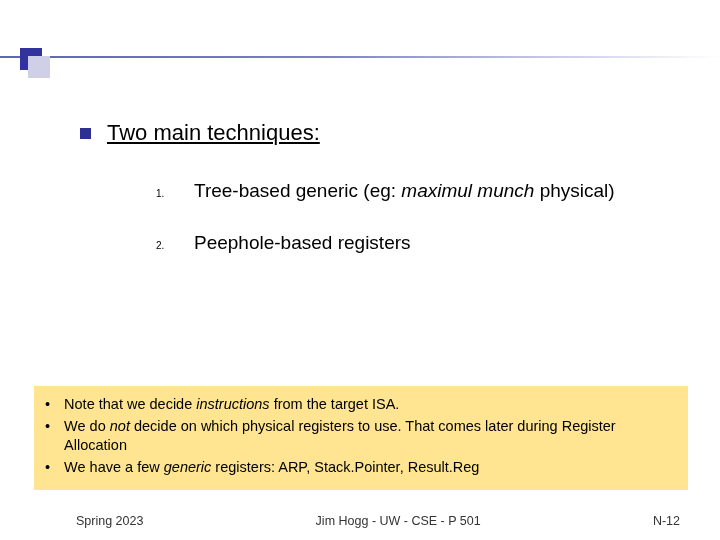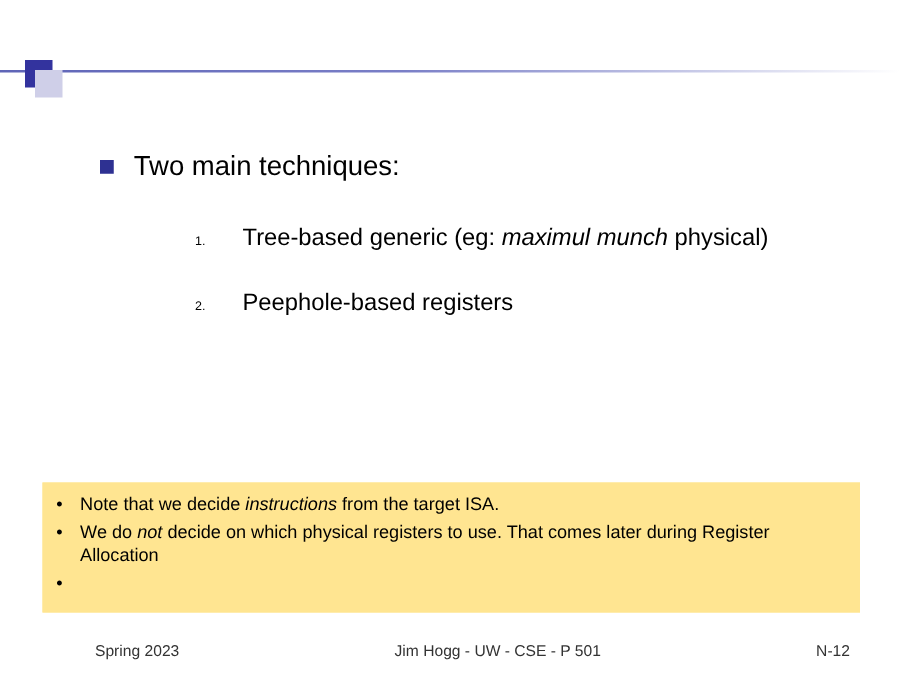--- a/index.html
+++ b/index.html
@@ -50,20 +50,21 @@
     z-index: -1;
   }
   .content {
     padding: 40px 20px 0 80px;
   }
   .bullet-row {
     display: flex;
     align-items: center;
     gap: 16px;
     margin-bottom: 34px;
+    text-decoration: underline;
   }
   .sq-bullet {
     width: 11px;
     height: 11px;
     background: #2e3192;
     flex: 0 0 auto;
   }
   .main-line {
     font-size: 22px;
     color: #000;
@@ -157,20 +158,23 @@
     </span>
   </div>
   <div class="note-line">
     <span class="note-dot">•</span>
     <span>
       <span>We do </span><span class="ital underline">not</span><span> decide on which physical registers to use.  That comes later during Register Allocation</span>
     </span>
   </div>
   <div class="note-line">
     <span class="note-dot">•</span>
+    <span>
+      <span>We have a few </span><span class="ital underline">generic</span><span> registers: ARP, Stack.Pointer, Result.Reg</span>
+    </span>
   </div>
 </div>
 
 <div class="footer">
   <span>Spring 2023</span>
   <span>Jim Hogg - UW - CSE - P 501</span>
   <span>N-12</span>
 </div>
 
 </body></html>

